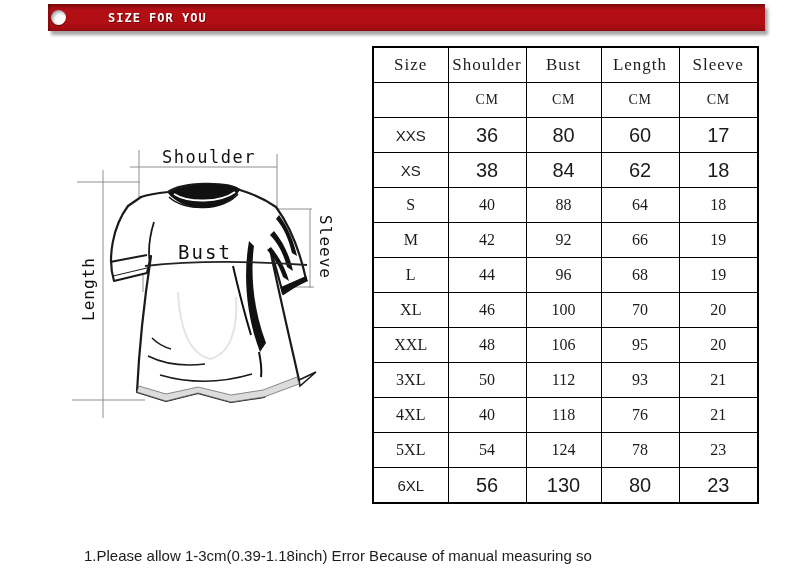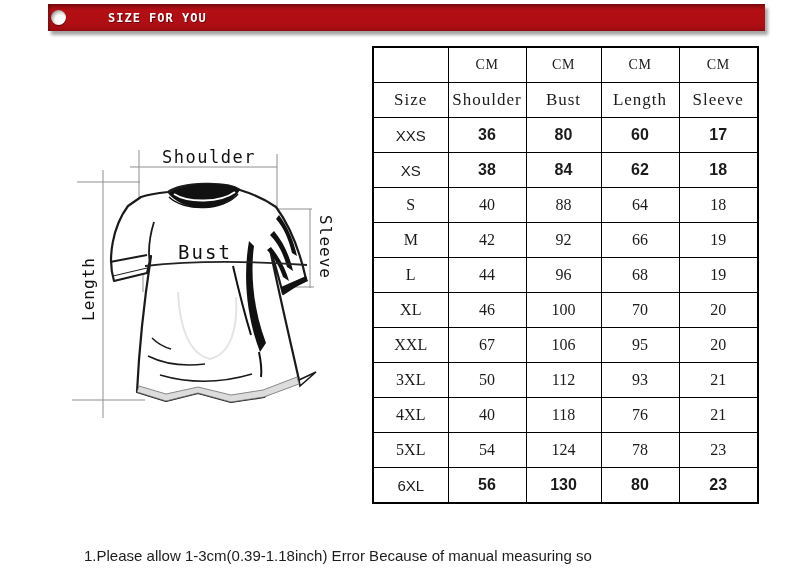--- a/index.html
+++ b/index.html
@@ -25,21 +25,21 @@
   table.size-table th,
   table.size-table td{border:1px solid #000;}
   table.size-table{border-width:2px;}
   table.size-table th,
   table.size-table td{height:34px;text-align:center;vertical-align:middle;padding:0;
       font-family:"Liberation Serif","DejaVu Serif",serif;color:#1b1b1b;}
   table.size-table th{font-weight:normal;font-size:17px;letter-spacing:1px;}
   table.size-table td.unit{font-size:14px;letter-spacing:0.5px;}
   table.size-table tbody td{font-size:16px;}
   table.size-table tbody tr.sans td{font-family:"Liberation Sans","DejaVu Sans",sans-serif;font-size:15px;}
-  table.size-table tbody tr.sans td + td{font-weight:bold;font-size:16px;}
+  table.size-table tbody tr.sans td + td{font-weight:normal;font-size:20px;}
 
   
   .diagram{position:absolute;left:60px;top:140px;width:290px;height:290px;}
   .diagram text{fill:#111;font-family:"DejaVu Sans Mono",monospace;}
 
   
   .notes{position:absolute;left:84px;top:502px;width:700px;color:#1c1c1c;
          font-size:15px;line-height:21.5px;white-space:pre-wrap;}
 </style>
 </head>
@@ -113,32 +113,32 @@
   <table class="size-table">
     <colgroup>
       <col style="width:75px">
         <col style="width:78px">
         <col style="width:75px">
       <col style="width:78px">
         <col style="width:79px">
     </colgroup>
     <thead>
       <tr>
-          <td class="unit"></td>
-          <td class="unit">CM</td>
-          <td class="unit">CM</td>
-          <td class="unit">CM</td>
-          <td class="unit">CM</td>
-        </tr>
-      <tr>
           <th>Size</th>
           <th>Shoulder</th>
           <th>Bust</th>
           <th>Length</th>
           <th>Sleeve</th>
+        </tr>
+      <tr>
+          <td class="unit"></td>
+          <td class="unit">CM</td>
+          <td class="unit">CM</td>
+          <td class="unit">CM</td>
+          <td class="unit">CM</td>
         </tr>
     </thead>
     <tbody>
         <tr class="sans">
           <td>XXS</td>
           <td>36</td>
           <td>80</td>
           <td>60</td>
           <td>17</td>
         </tr>
@@ -172,21 +172,21 @@
         </tr>
         <tr>
           <td>XL</td>
           <td>46</td>
           <td>100</td>
           <td>70</td>
           <td>20</td>
         </tr>
         <tr>
           <td>XXL</td>
-          <td>67</td>
+          <td>48</td>
           <td>106</td>
           <td>95</td>
           <td>20</td>
         </tr>
         <tr>
           <td>3XL</td>
           <td>50</td>
           <td>112</td>
           <td>93</td>
           <td>21</td>

